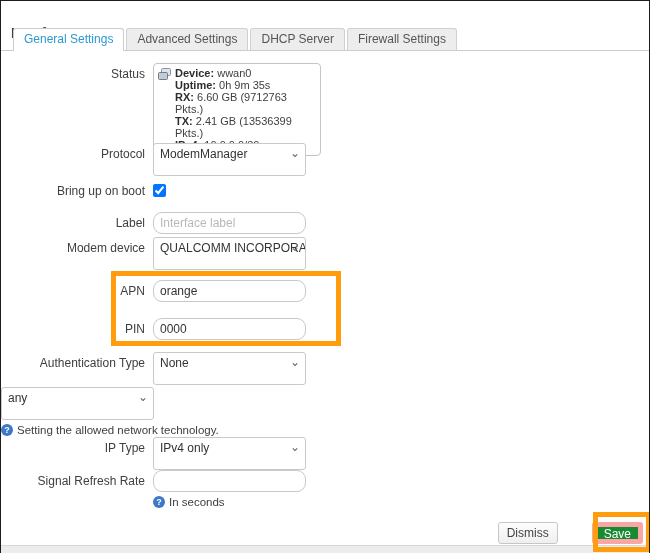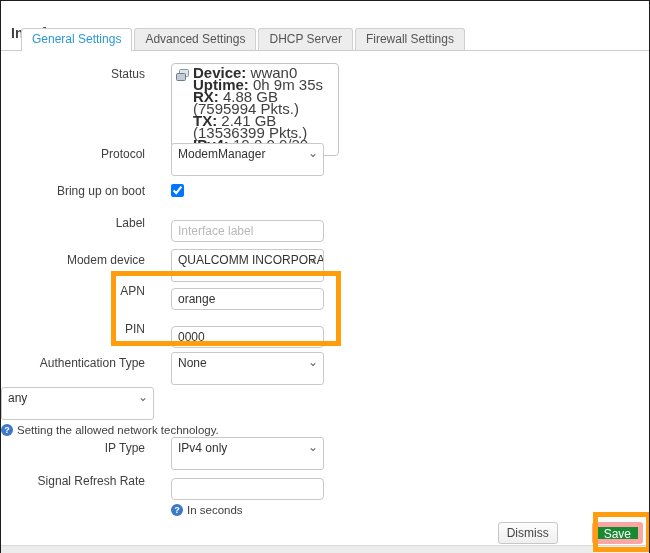--- a/index.html
+++ b/index.html
@@ -12,54 +12,54 @@
     position:relative; width:650px; height:553px; box-sizing:border-box;
     border:1px solid #1c1c1c; border-bottom:none; background:#fff; overflow:hidden;
   }
   .page-title {
     position:absolute; top:24px; left:10px;
     font-size:14px; font-weight:bold; color:#404040;
   }
   
   .tabs {
     position:absolute; top:29px; left:0; right:0; height:20px;
-    border-bottom:1px solid #ccc; padding-left:20px;
+    border-bottom:1px solid #ccc; padding-left:12px;
     display:flex; gap:2px; align-items:flex-end;
   }
   .tab {
     font-size:12px; padding:3px 10px 4px; background:#ededed;
     border:1px solid #d0d0d0; border-bottom:none;
     border-radius:3px 3px 0 0; color:#555; cursor:pointer; white-space:nowrap;
   }
   .tab.active {
     background:#fff; color:var(--tab_active_blue,#2b99d3);
     border-color:#ccc; margin-bottom:-1px; padding-bottom:5px;
   }
   
-  .row { position:absolute; left:0; width:100%; display:flex; align-items:flex-start;gap:18px; }
+  .row { position:absolute; left:0; width:100%; display:flex; align-items:flex-start; }
   .lbl {
     width:152px; box-sizing:border-box; padding-right:8px; flex:none;
     text-align:right; font-size:12px; color:#404040; line-height:22px; white-space:nowrap;
   }
   .r-status{top:62px} .r-protocol{top:142px} .r-boot{top:179px} .r-label{top:211px}
-  .r-modem{top:248px} .r-apn{top:279px} .r-pin{top:317px} .r-auth{top:351px}
+  .r-modem{top:236px} .r-apn{top:279px} .r-pin{top:317px} .r-auth{top:351px}
   .r-tech{top:386px} .r-iptype{top:436px} .r-signal{top:469px}
   .actions{top:521px; justify-content:flex-end; padding-right:6px; gap:34px; box-sizing:border-box;}
 
   .status-box {
     width:168px; box-sizing:border-box; border:1px solid #c4c4c4; border-radius:4px;
-    padding:3px 5px 4px 4px; font-size:15px; color:#404040; display:flex; gap:4px; background:#fff;
+    padding:3px 5px 4px 4px; font-size:11px; color:#404040; display:flex; gap:4px; background:#fff;
   }
   .status-lines { line-height:12px; }
   .status-line b { color:#2e2e2e; }
   .iface-icon { flex:none; margin-top:1px; }
 
   input.text {
     width:153px; height:22px; box-sizing:border-box; border:1px solid #c9c9c9;
-    border-radius:4px; padding:0 6px; font-size:12px; color:#333; font-family:inherit; background:#fff;margin-top:8px;
+    border-radius:9px; padding:0 6px; font-size:12px; color:#333; font-family:inherit; background:#fff;
   }
   input.text::placeholder { color:#b8b8b8; }
   input[type=checkbox]{ margin:4px 0 0 0; width:13px; height:13px; }
 
   .select {
     position:relative; width:153px; height:33px; box-sizing:border-box;
     border:1px solid #c9c9c9; border-radius:3px; background:#fff;
     font-size:12px; color:#333; line-height:20px; padding:0 16px 0 6px;
     cursor:pointer; white-space:nowrap; overflow:hidden;
   }
@@ -108,21 +108,21 @@
     <div class="status-box">
       <span class="iface-icon">
         <svg width="13" height="13" viewBox="0 0 13 13">
           <rect x="3.5" y="0.5" width="9" height="7" rx="1" fill="#dfe5ea" stroke="#8a97a3"></rect>
           <rect x="0.5" y="4.5" width="9" height="7" rx="1" fill="#c3ccd4" stroke="#6f7d8a"></rect>
         </svg>
       </span>
       <div class="status-lines">
         <div class="status-line"><b>Device:</b><span> wwan0</span></div>
         <div class="status-line"><b>Uptime:</b><span> 0h 9m 35s</span></div>
-        <div class="status-line"><b>RX:</b><span> 4.88 GB (7595994 Pkts.)</span></div>
+        <div class="status-line"><b>RX:</b><span> 6.60 GB (9712763 Pkts.)</span></div>
         <div class="status-line"><b>TX:</b><span> 2.41 GB (13536399 Pkts.)</span></div>
         <div class="status-line"><b>IPv4:</b><span> 10.0.0.0/30</span></div>
       </div>
     </div>
   </div>
 
   <div class="row r-protocol">
     <div class="lbl">Protocol</div>
     <div class="select">
       <span>ModemManager</span>

